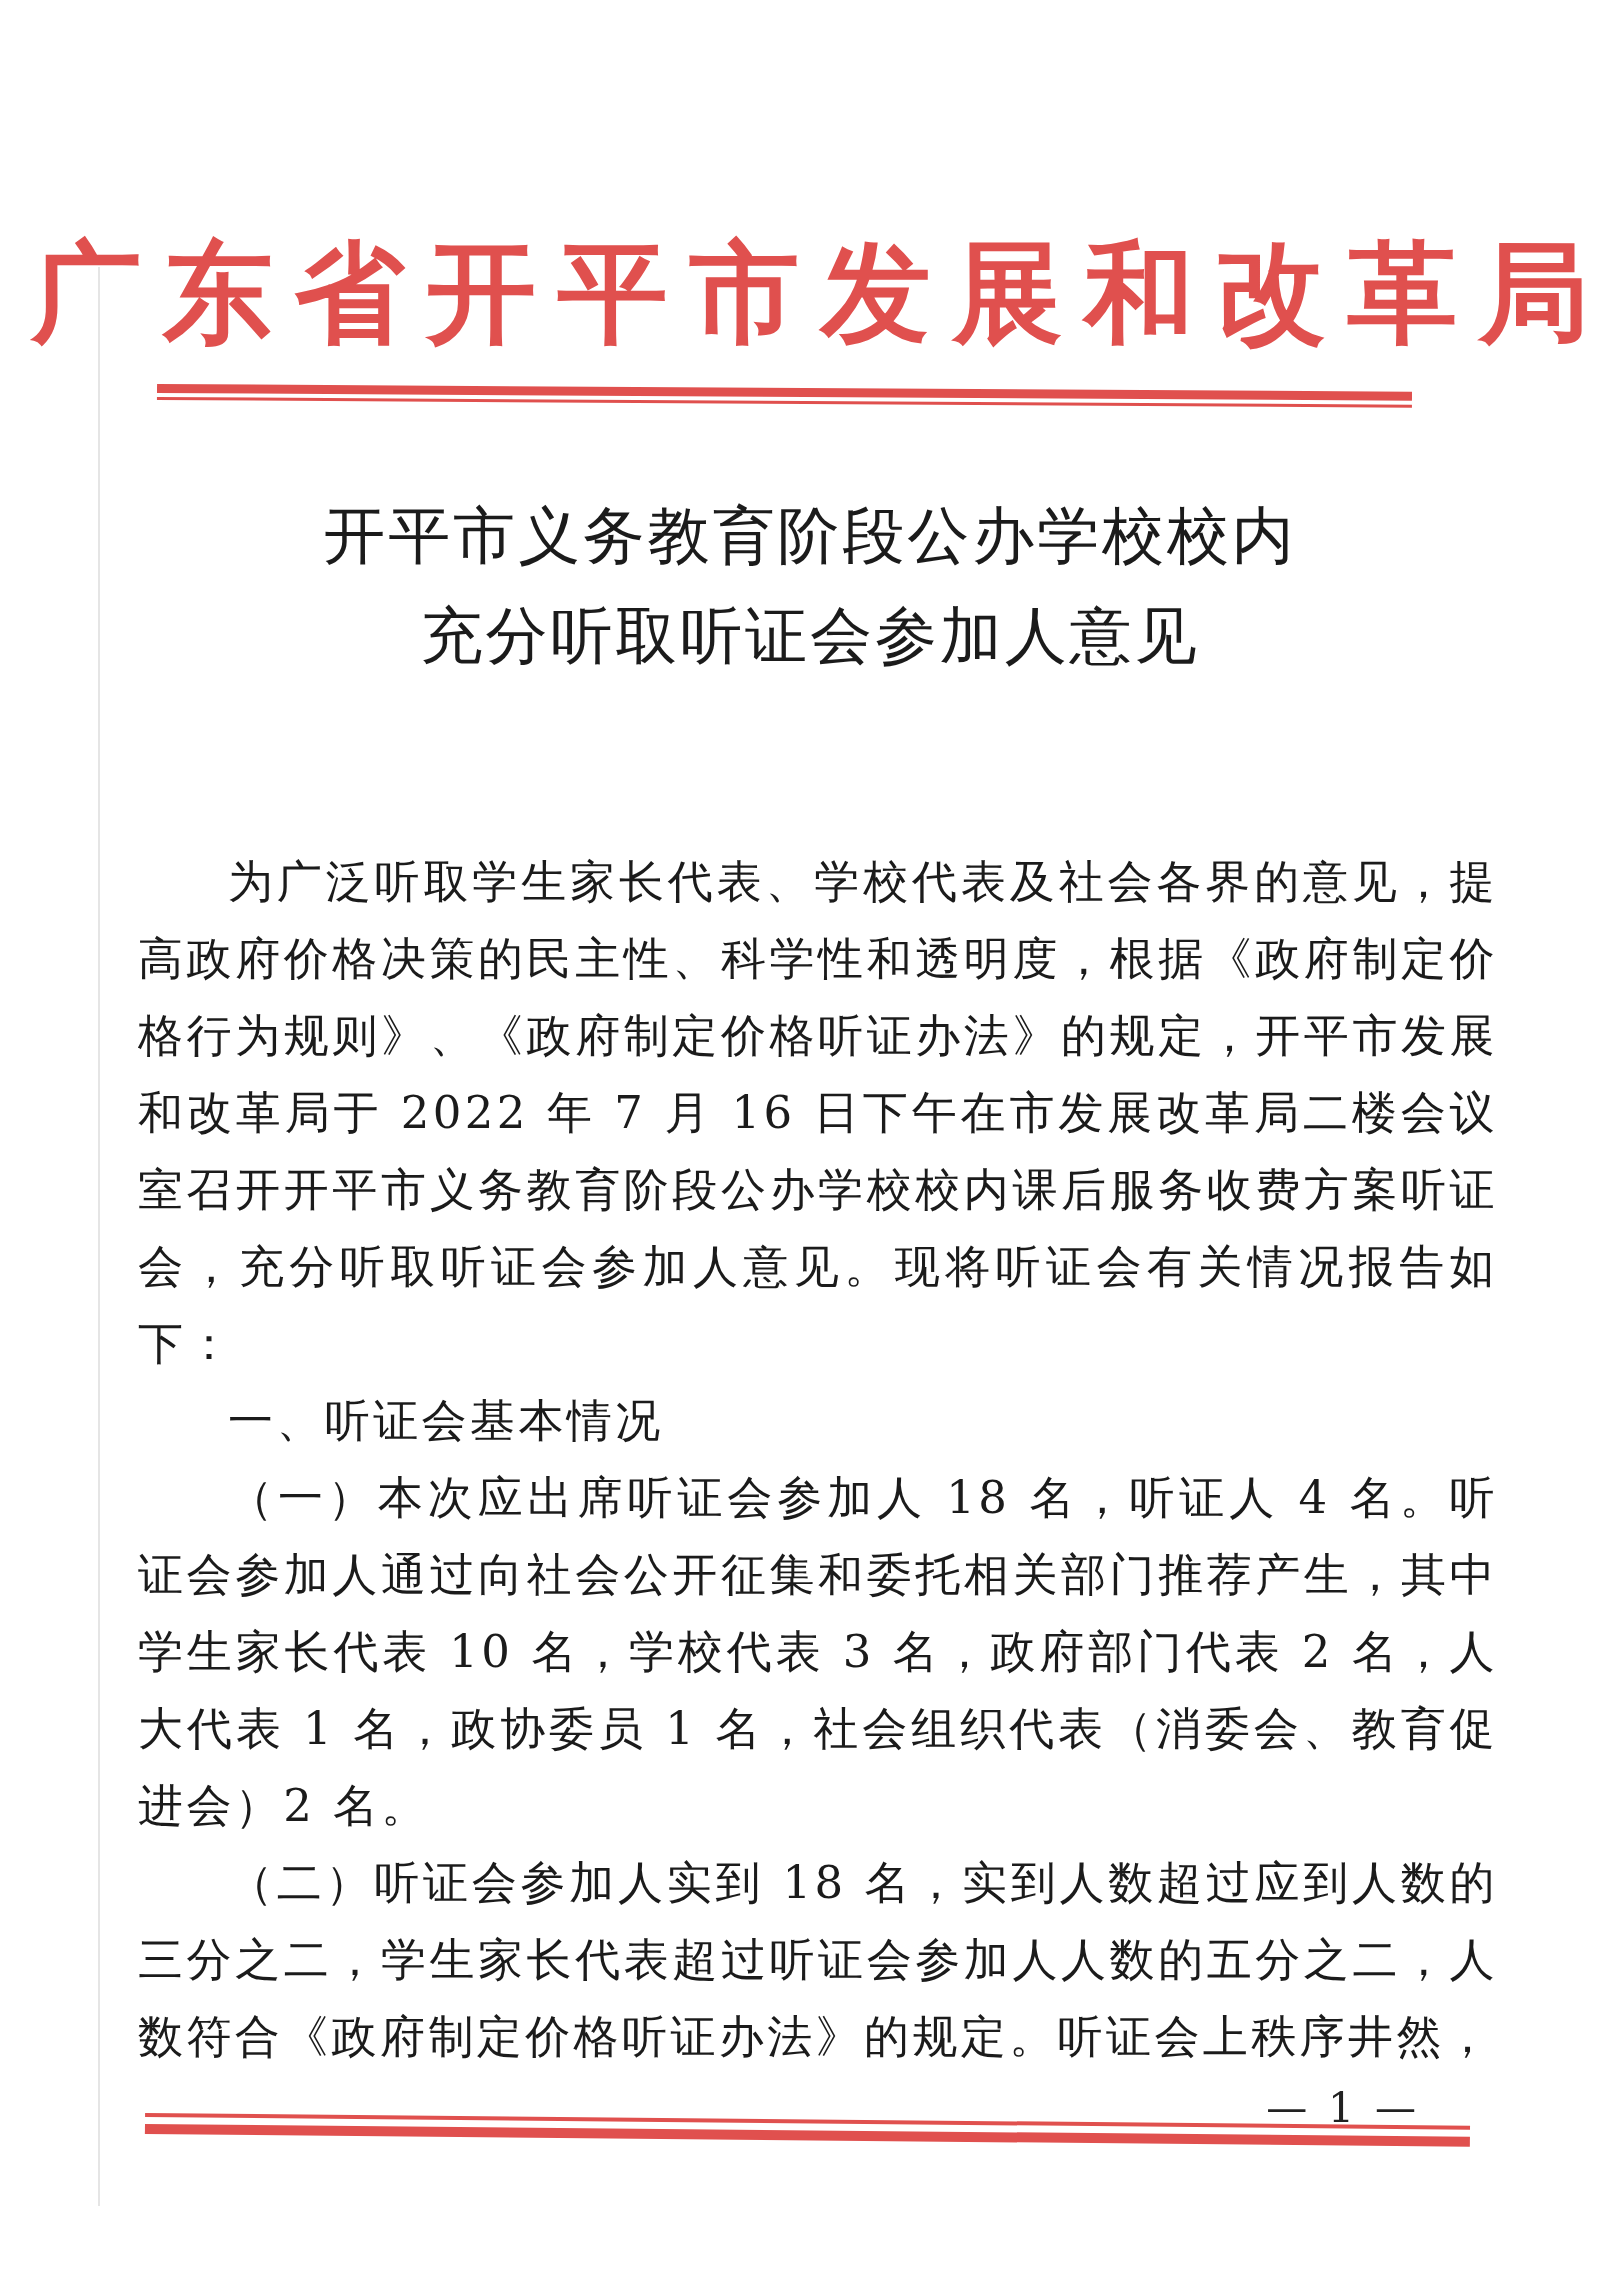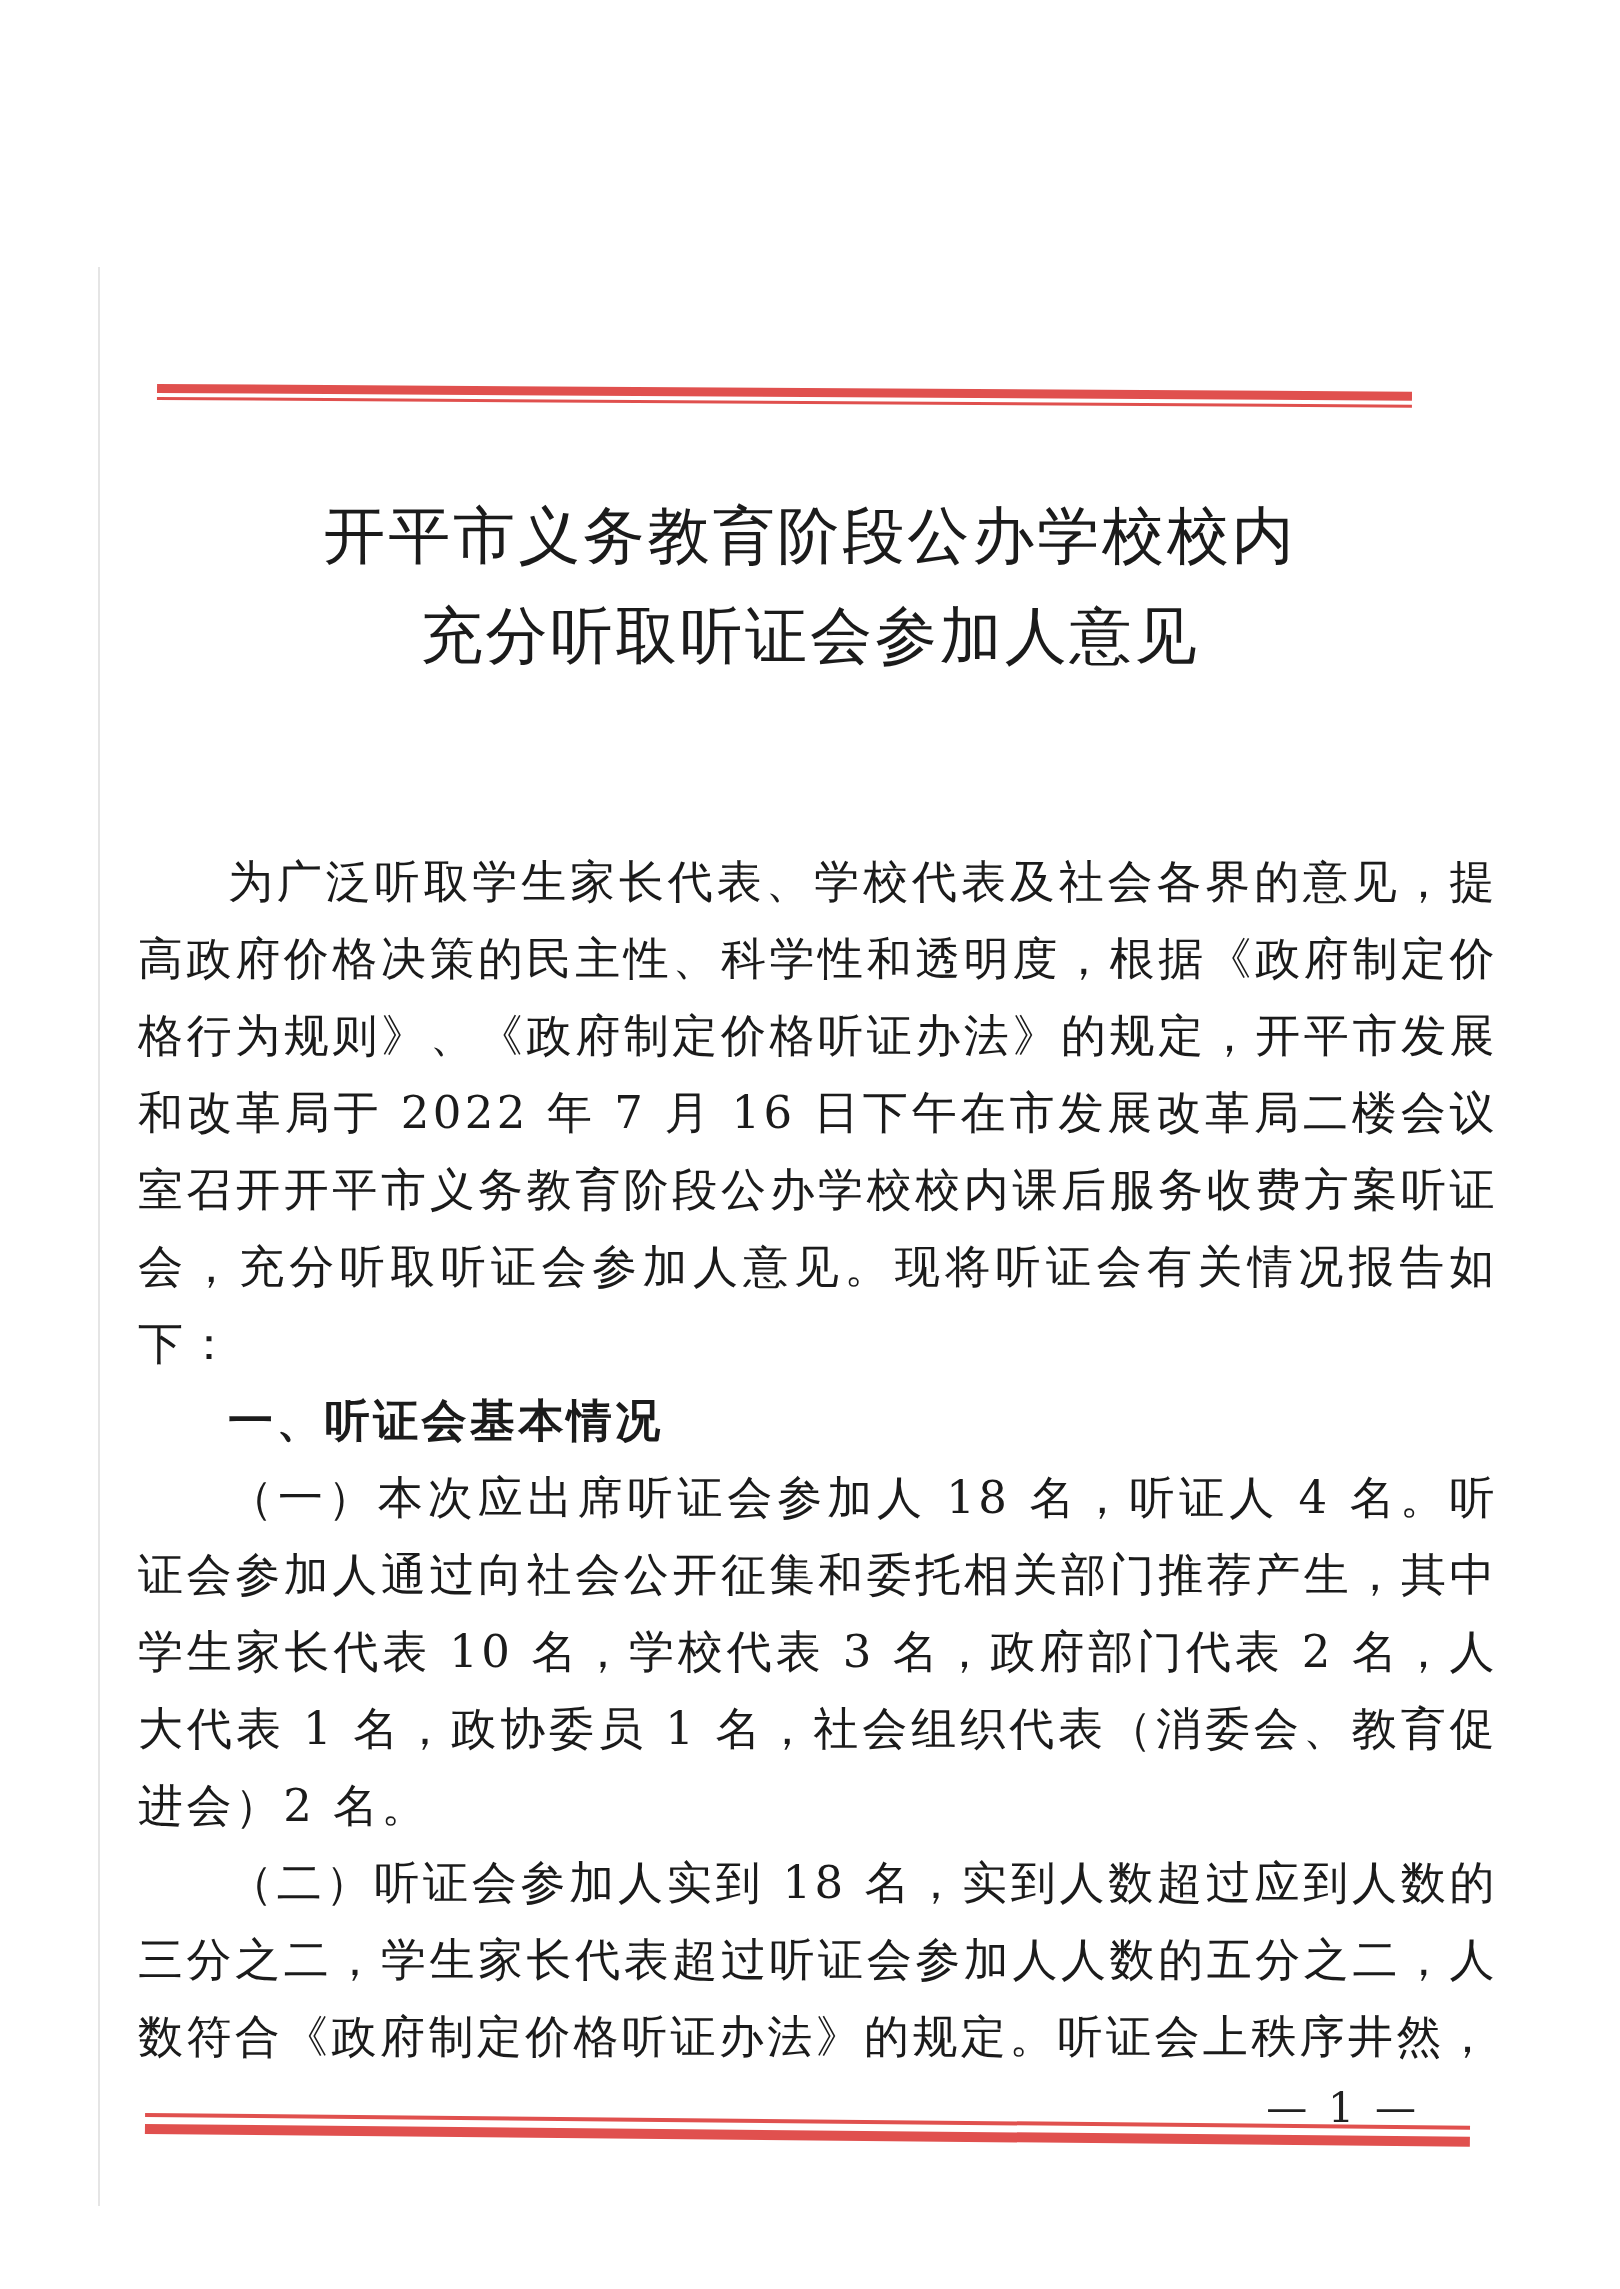--- a/index.html
+++ b/index.html
@@ -65,21 +65,21 @@
     letter-spacing:3.4px;
     text-align:justify;
     text-align-last:left;
   }
   .doc-body p{margin:0;text-indent:2em;}
   .doc-body h2{
     margin:0;
     text-indent:2em;
     font-size:45px;
     line-height:77px;
-    font-weight:700;
+    font-weight:400;
     font-family:"DejaVu Sans", sans-serif;
     letter-spacing:3.4px;
   }
   
   .footer-rule{
     position:absolute;
     top:2113px; left:145px; width:1325px;
     transform:rotate(0.55deg);
     transform-origin:0 50%;
     z-index:1;
@@ -98,20 +98,21 @@
     white-space:nowrap;
   }
 </style>
 </head>
 <body>
 
 <div class="sheet">
 
   <div class="scan-edge"></div>
 
+  <div class="letterhead-title">广东省开平市发展和改革局</div>
 
   <div class="letterhead-rule">
     <div class="bar-thick"></div>
     <div class="bar-gap"></div>
     <div class="bar-thin"></div>
   </div>
 
   <div class="doc-title">
     <div>开平市义务教育阶段公办学校校内</div>
     <div>充分听取听证会参加人意见</div>

